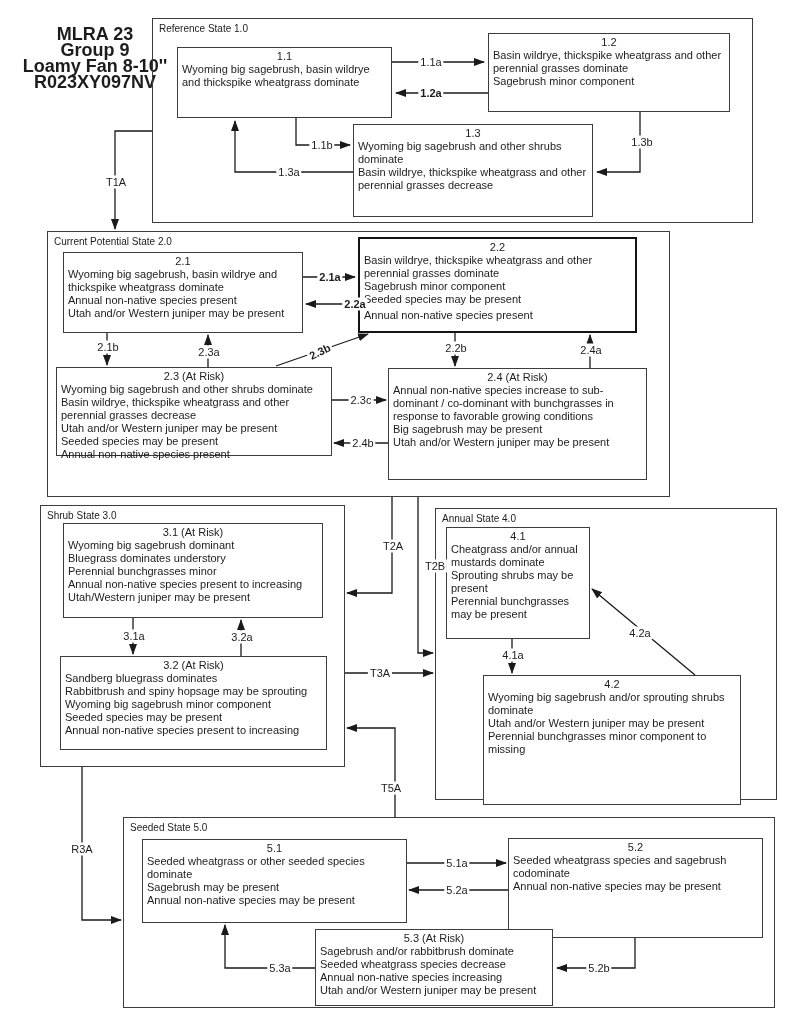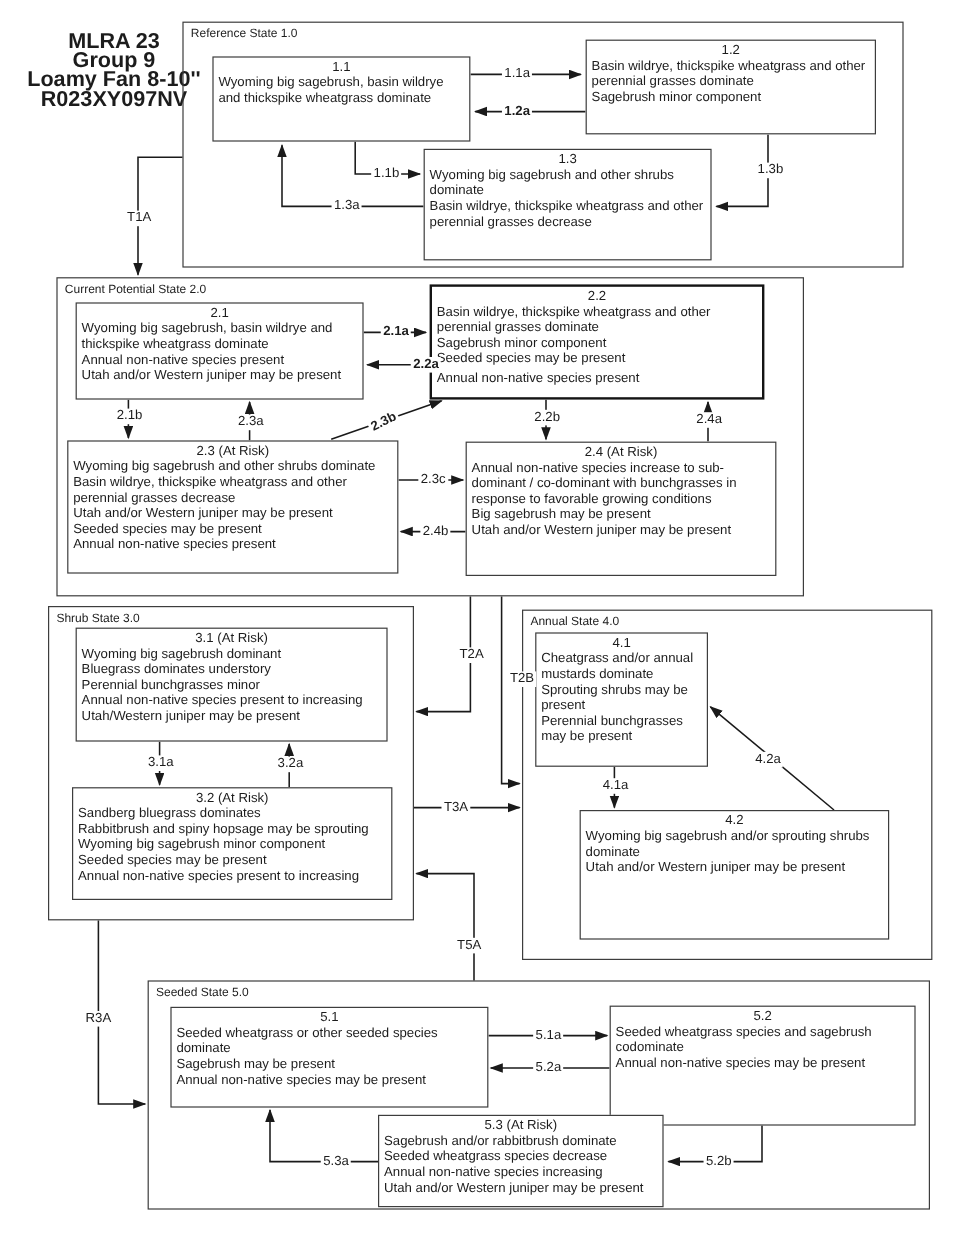--- a/index.html
+++ b/index.html
@@ -116,21 +116,21 @@
     <div class="l">Annual non-native species present</div>
     <div class="l">Utah and/or Western juniper may be present</div>
   </div>
   <div class="cbox thick" style="left:358px;top:237px;width:279px;height:96px;">
     <div class="t">2.2</div>
     <div class="l">Basin wildrye, thickspike wheatgrass and other perennial grasses dominate</div>
     <div class="l">Sagebrush minor component</div>
     <div class="l">Seeded species may be present</div>
     <div class="l gap">Annual non-native species present</div>
   </div>
-  <div class="cbox" style="left:56px;top:367px;width:276px;height:111px;">
+  <div class="cbox" style="left:56px;top:367px;width:276px;height:89px;">
     <div class="t">2.3 (At Risk)</div>
     <div class="l">Wyoming big sagebrush and other shrubs dominate</div>
     <div class="l">Basin wildrye, thickspike wheatgrass and other perennial grasses decrease</div>
     <div class="l">Utah and/or Western juniper may be present</div>
     <div class="l">Seeded species may be present</div>
     <div class="l">Annual non-native species present</div>
   </div>
   <div class="cbox" style="left:388px;top:368px;width:259px;height:112px;">
     <div class="t">2.4 (At Risk)</div>
     <div class="l">Annual non-native species increase to sub-dominant / co-dominant with bunchgrasses in response to favorable growing conditions</div>
@@ -152,24 +152,25 @@
     <div class="l">Wyoming big sagebrush minor component</div>
     <div class="l">Seeded species may be present</div>
     <div class="l">Annual non-native species present to increasing</div>
   </div>
   <div class="cbox" style="left:446px;top:527px;width:144px;height:112px;">
     <div class="t">4.1</div>
     <div class="l">Cheatgrass and/or annual mustards dominate</div>
     <div class="l">Sprouting shrubs may be present</div>
     <div class="l">Perennial bunchgrasses may be present</div>
   </div>
-  <div class="cbox" style="left:483px;top:675px;width:258px;height:108px;">
+  <div class="cbox" style="left:483px;top:675px;width:258px;height:130px;">
     <div class="t">4.2</div>
     <div class="l">Wyoming big sagebrush and/or sprouting shrubs dominate</div>
     <div class="l">Utah and/or Western juniper may be present</div>
+    <div class="l">Perennial bunchgrasses minor component to missing</div>
   </div>
   <div class="cbox" style="left:142px;top:839px;width:265px;height:84px;">
     <div class="t">5.1</div>
     <div class="l">Seeded wheatgrass or other seeded species dominate</div>
     <div class="l">Sagebrush may be present</div>
     <div class="l">Annual non-native species may be present</div>
   </div>
   <div class="cbox" style="left:508px;top:838px;width:255px;height:100px;">
     <div class="t">5.2</div>
     <div class="l">Seeded wheatgrass species and sagebrush codominate</div>

